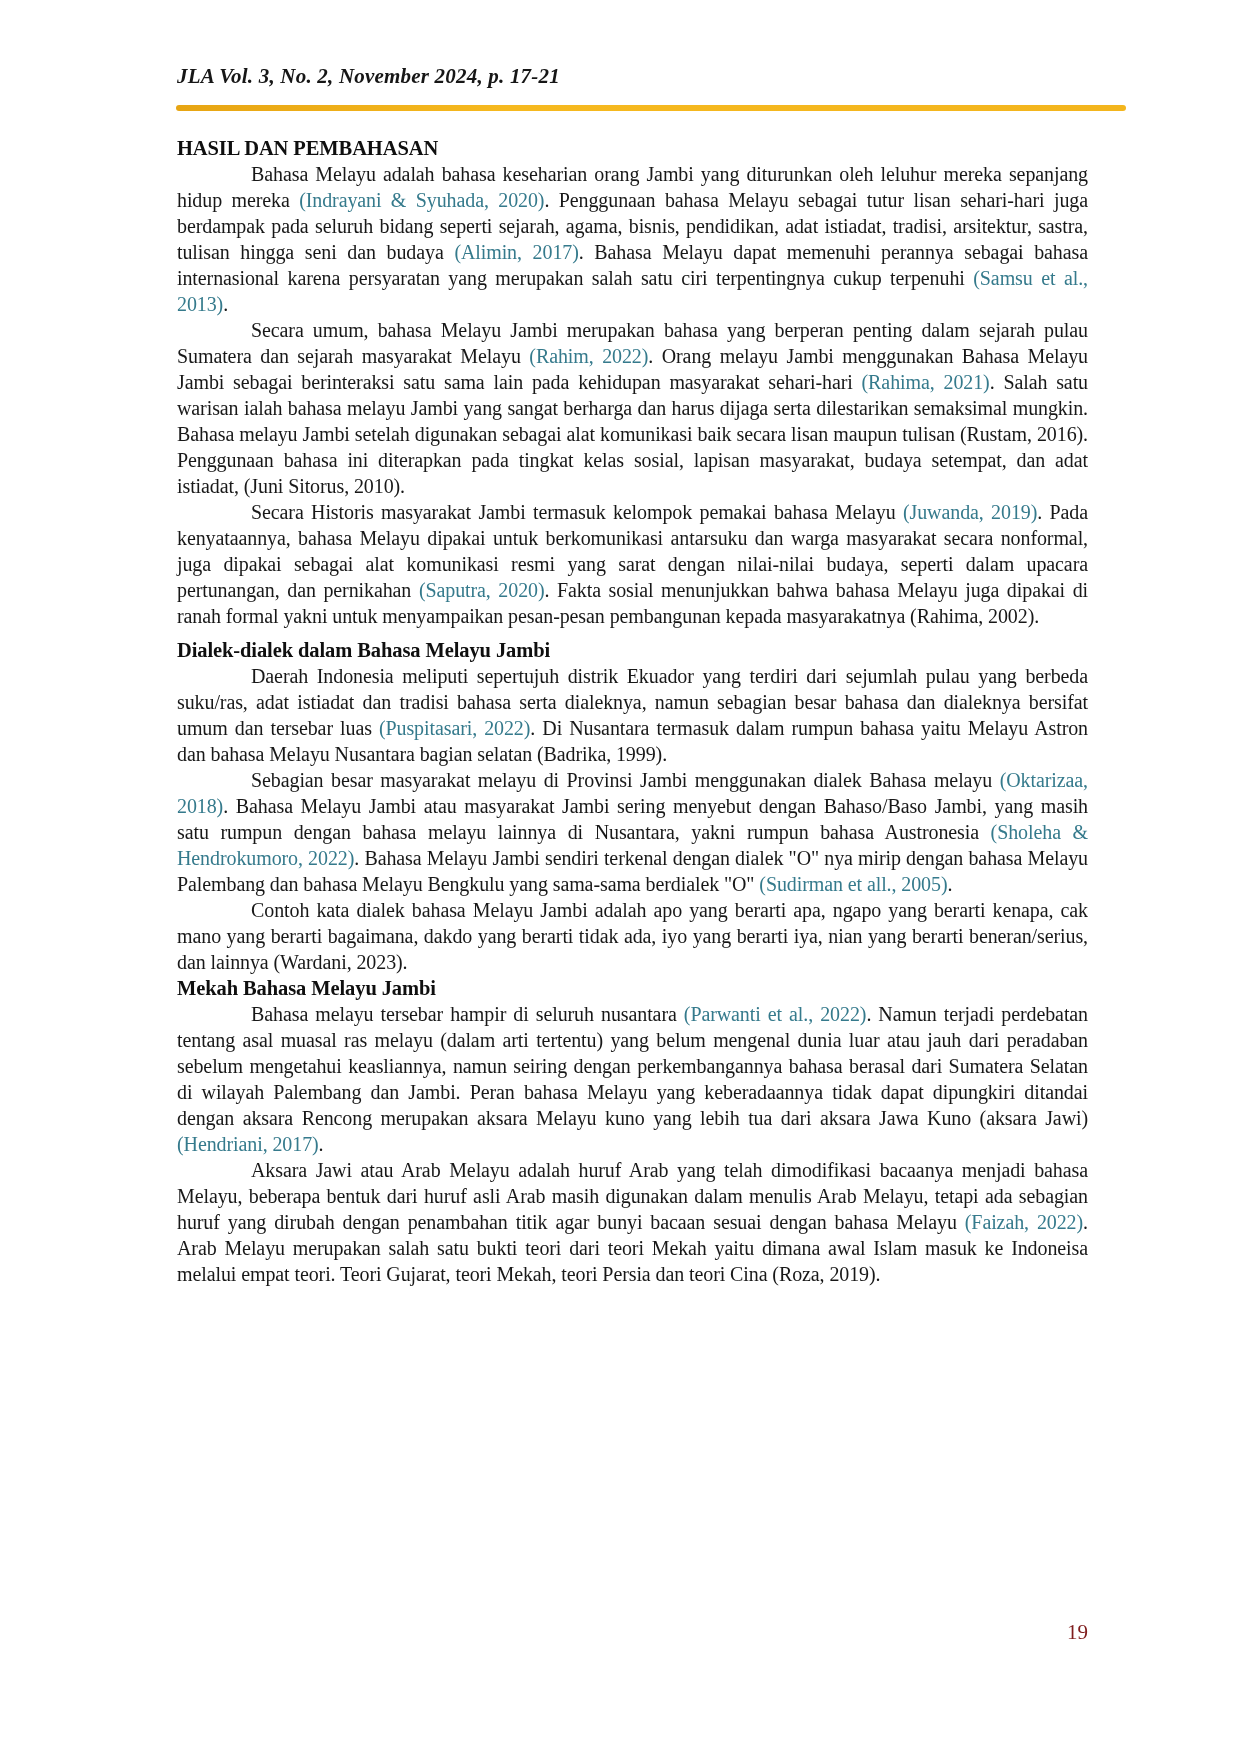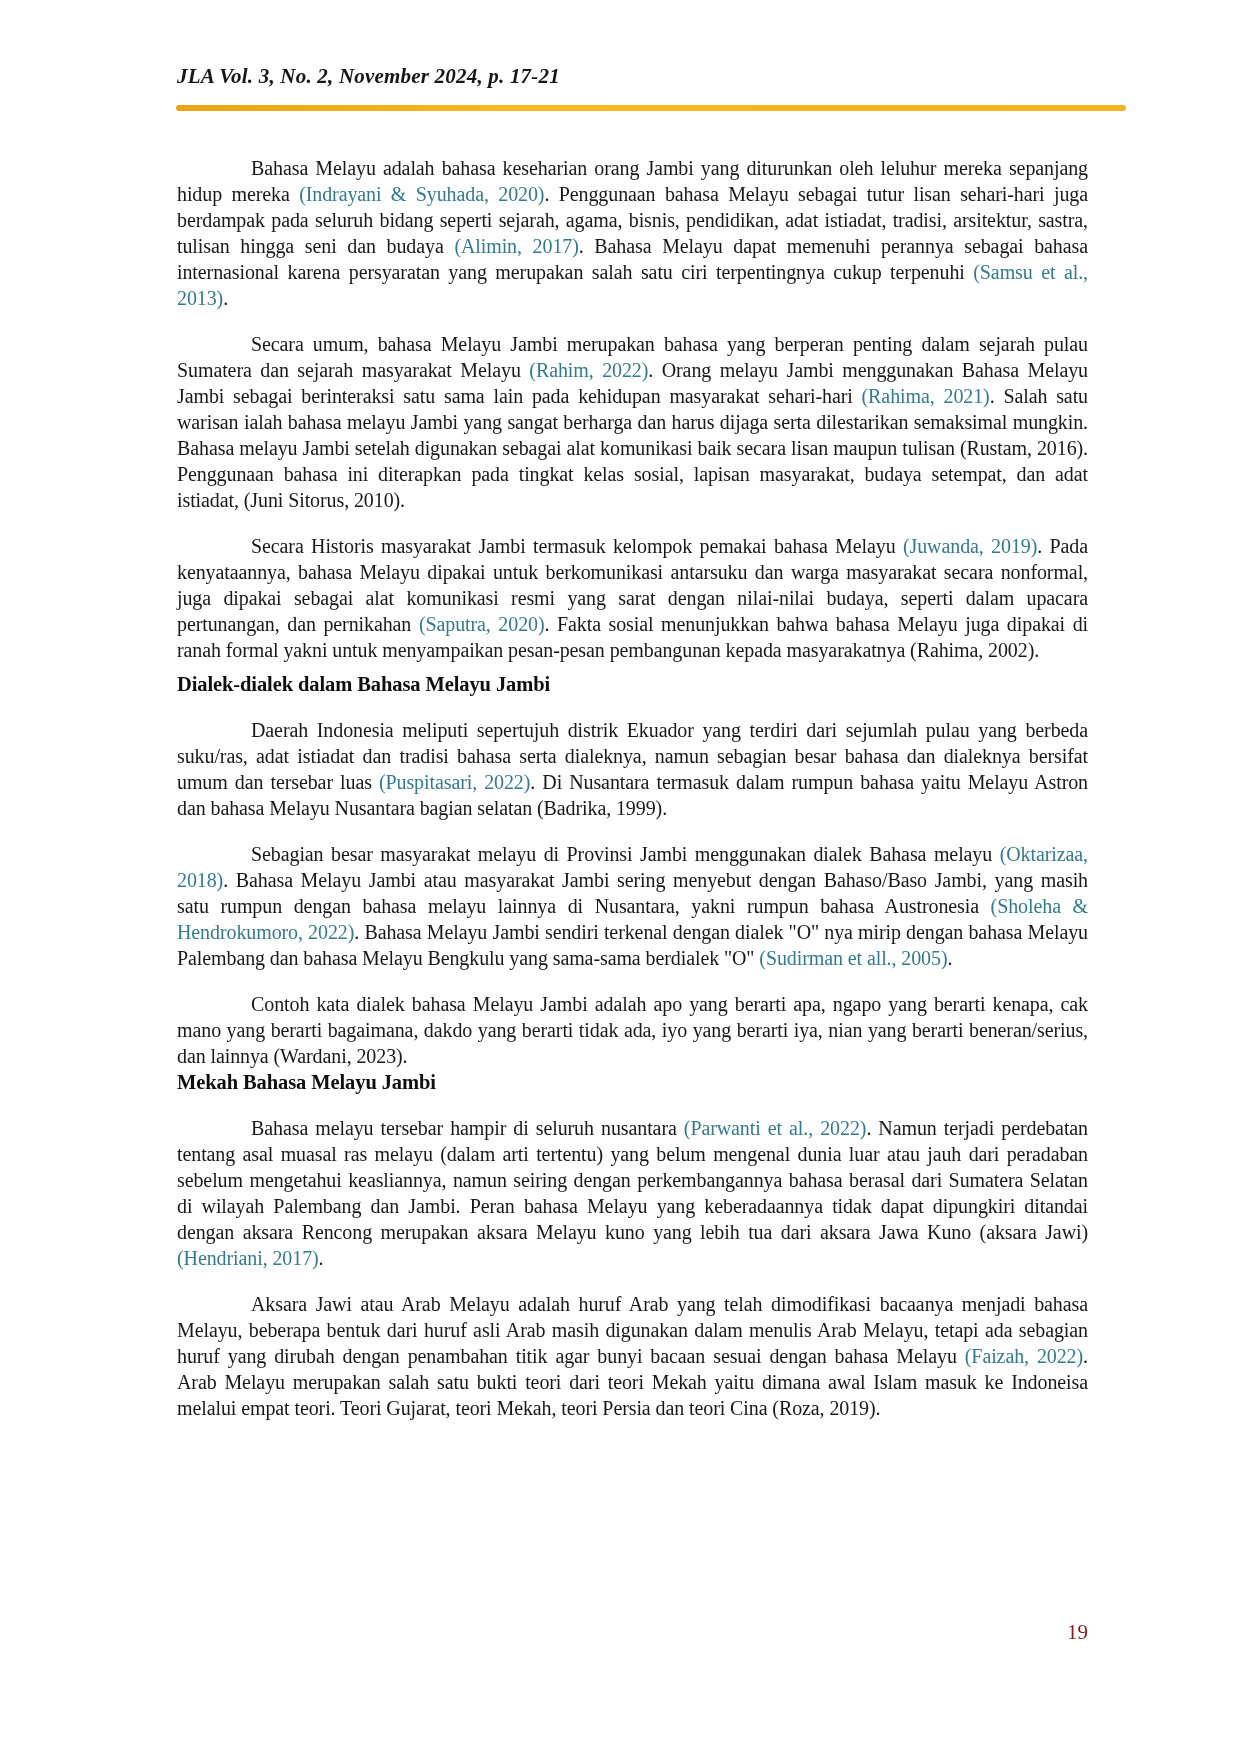--- a/index.html
+++ b/index.html
@@ -23,38 +23,39 @@
   .content {
     position:absolute; left:177px; top:135px; width:911px;
     font-size:20px; line-height:26px; text-align:justify;
     letter-spacing:-0.1px; color:#181818;
   }
   .content h2, .content h3 {
     font-size:20.5px; font-weight:bold; line-height:26px;
     text-align:left; color:#0f0f0f;
   }
   .content h3.spaced-top { margin-top:8px; }
-  .content p { text-indent:74px;margin-top:20px; }
+  .content p { text-indent:74px; }
   .cite { color:var(--cite-color,#357A8C); }
   .page-num {
     position:absolute; left:177px; top:1620px; width:911px;
     text-align:right; font-size:21px; color:#7f1d1d;
   }
 </style>
 </head>
 <body>
 
 <div class="page">
 
   <div class="running-head">JLA Vol. 3, No. 2, November 2024, p. 17-21</div>
 
   <div class="head-rule"></div>
 
   <div class="content">
 
+    <h2>HASIL DAN PEMBAHASAN</h2>
 
 
     <p><span>Bahasa Melayu adalah bahasa keseharian orang Jambi yang diturunkan oleh leluhur mereka sepanjang hidup mereka </span><span class="cite">(Indrayani &amp; Syuhada, 2020)</span><span>. Penggunaan bahasa Melayu sebagai tutur lisan sehari-hari juga berdampak pada seluruh bidang seperti sejarah, agama, bisnis, pendidikan, adat istiadat, tradisi, arsitektur, sastra, tulisan hingga seni dan budaya </span><span class="cite">(Alimin, 2017)</span><span>. Bahasa Melayu dapat memenuhi perannya sebagai bahasa internasional karena persyaratan yang merupakan salah satu ciri terpentingnya cukup terpenuhi </span><span class="cite">(Samsu et al., 2013)</span><span>.</span></p>
     <p><span>Secara umum, bahasa Melayu Jambi merupakan bahasa yang berperan penting dalam sejarah pulau Sumatera dan sejarah masyarakat Melayu </span><span class="cite">(Rahim, 2022)</span><span>. Orang melayu Jambi menggunakan Bahasa Melayu Jambi sebagai berinteraksi satu sama lain pada kehidupan masyarakat sehari-hari </span><span class="cite">(Rahima, 2021)</span><span>. Salah satu warisan ialah bahasa melayu Jambi yang sangat berharga dan harus dijaga serta dilestarikan semaksimal mungkin. Bahasa melayu Jambi setelah digunakan sebagai alat komunikasi baik secara lisan maupun tulisan (Rustam, 2016). Penggunaan bahasa ini diterapkan pada tingkat kelas sosial, lapisan masyarakat, budaya setempat, dan adat istiadat, (Juni Sitorus, 2010).</span></p>
     <p><span>Secara Historis masyarakat Jambi termasuk kelompok pemakai bahasa Melayu </span><span class="cite">(Juwanda, 2019)</span><span>. Pada kenyataannya, bahasa Melayu dipakai untuk berkomunikasi antarsuku dan warga masyarakat secara nonformal, juga dipakai sebagai alat komunikasi resmi yang sarat dengan nilai-nilai budaya, seperti dalam upacara pertunangan, dan pernikahan </span><span class="cite">(Saputra, 2020)</span><span>. Fakta sosial menunjukkan bahwa bahasa Melayu juga dipakai di ranah formal yakni untuk menyampaikan pesan-pesan pembangunan kepada masyarakatnya (Rahima, 2002).</span></p>
 
     <h3 class="spaced-top">Dialek-dialek dalam Bahasa Melayu Jambi</h3>
 
     <p><span>Daerah Indonesia meliputi sepertujuh distrik Ekuador yang terdiri dari sejumlah pulau yang berbeda suku/ras, adat istiadat dan tradisi bahasa serta dialeknya, namun sebagian besar bahasa dan dialeknya bersifat umum dan tersebar luas </span><span class="cite">(Puspitasari, 2022)</span><span>. Di Nusantara termasuk dalam rumpun bahasa yaitu Melayu Astron dan bahasa Melayu Nusantara bagian selatan (Badrika, 1999).</span></p>
     <p><span>Sebagian besar masyarakat melayu di Provinsi Jambi menggunakan dialek Bahasa melayu </span><span class="cite">(Oktarizaa, 2018)</span><span>. Bahasa Melayu Jambi atau masyarakat Jambi sering menyebut dengan Bahaso/Baso Jambi, yang masih satu rumpun dengan bahasa melayu lainnya di Nusantara, yakni rumpun bahasa Austronesia </span><span class="cite">(Sholeha &amp; Hendrokumoro, 2022)</span><span>. Bahasa Melayu Jambi sendiri terkenal dengan dialek "O" nya mirip dengan bahasa Melayu Palembang dan bahasa Melayu Bengkulu yang sama-sama berdialek "O" </span><span class="cite">(Sudirman et all., 2005)</span><span>.</span></p>

